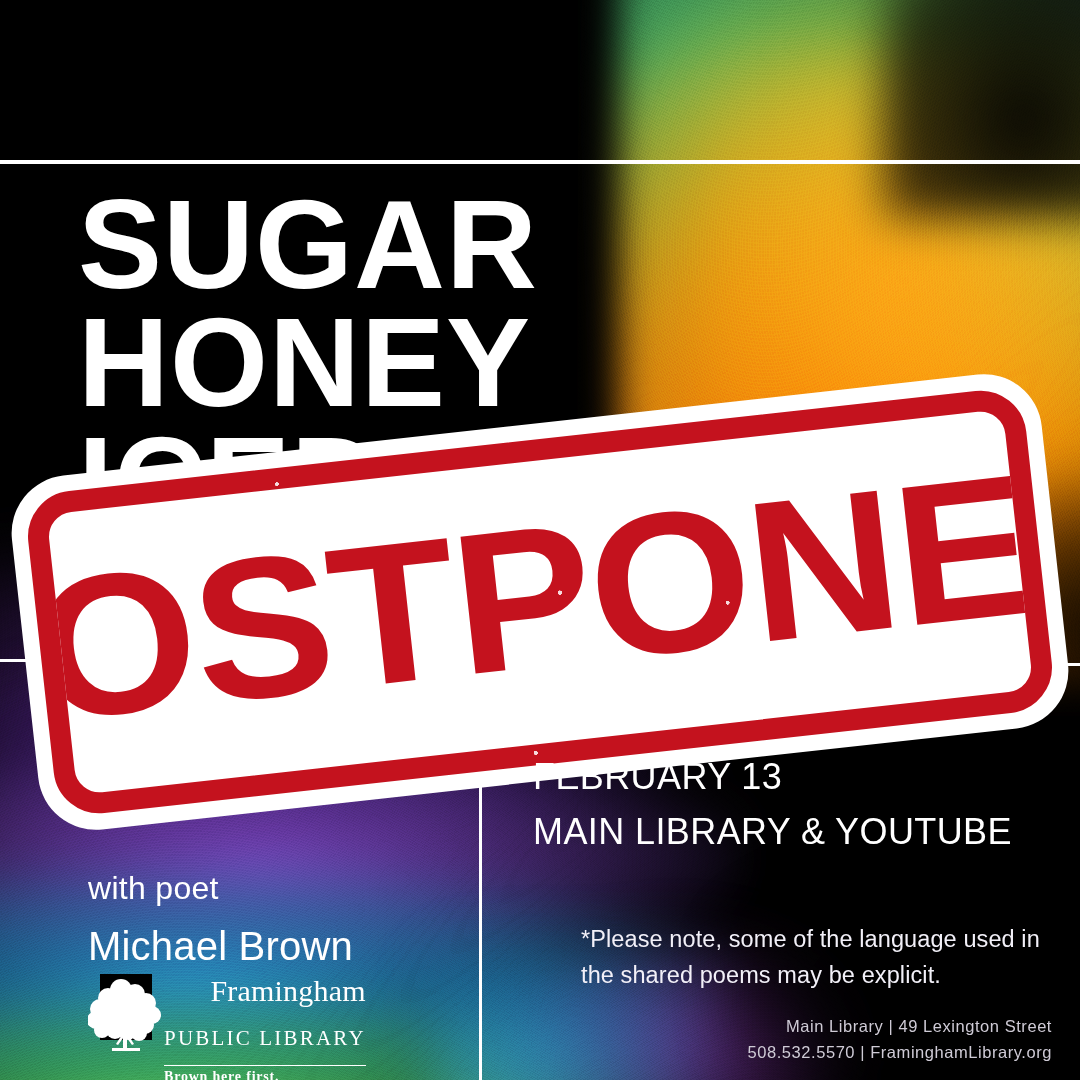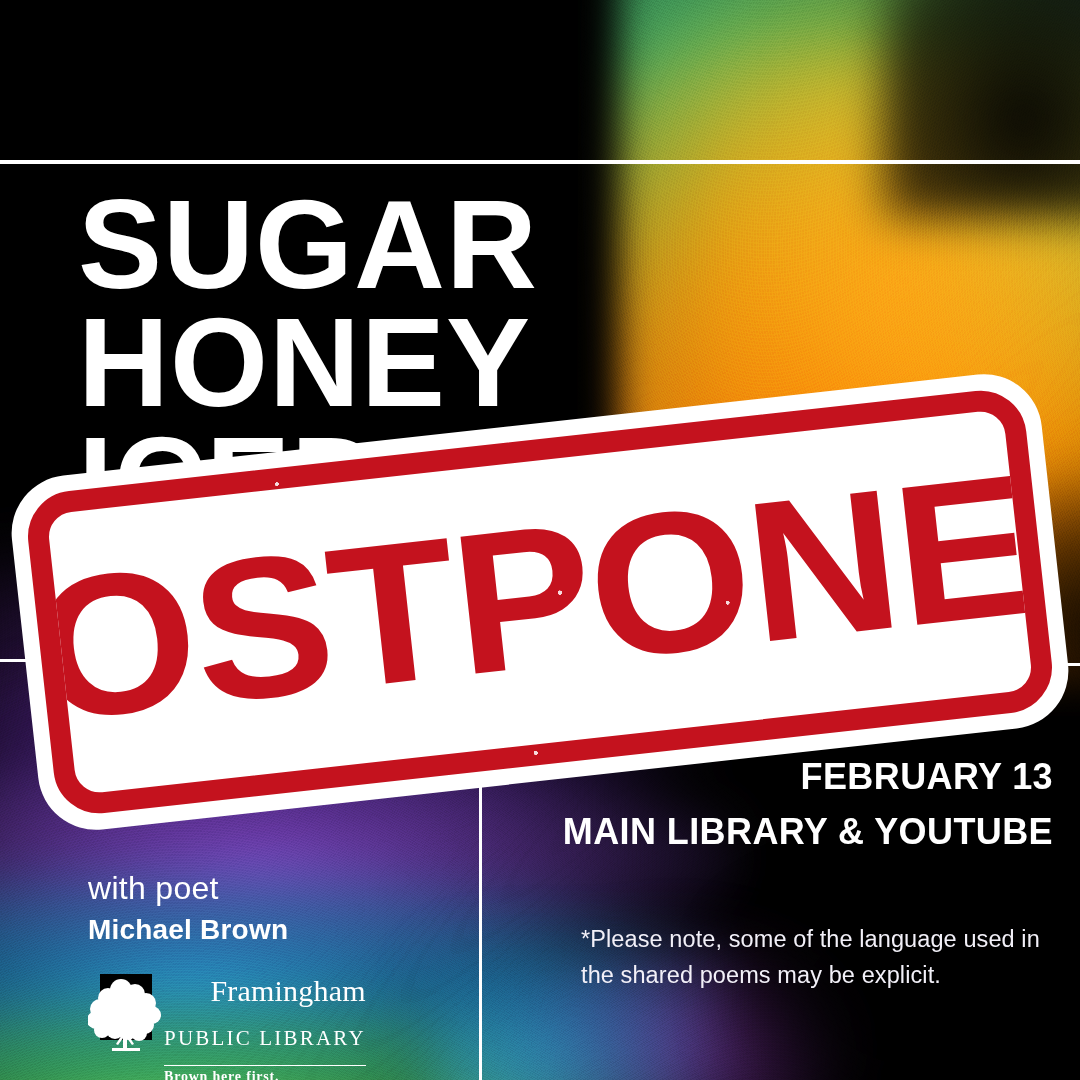--- a/index.html
+++ b/index.html
@@ -204,26 +204,25 @@
 
   
   .details {
     position: absolute;
     left: 533px;
     top: 750px;
     width: 520px;
   }
   .details .line {
     color: #ffffff;
-    font-weight: bold;
+    font-weight: normal;
     font-size: 36px;
     line-height: 1.52;
     letter-spacing: 0.4px;
     text-transform: uppercase;
-    text-align: right;
   }
   .note {
     position: absolute;
     left: 533px;
     top: 922px;
     width: 470px;
     color: #f2f0f8;
     font-size: 23.5px;
     line-height: 1.52;
     font-weight: 400;
@@ -241,25 +240,25 @@
   }
   .presenter .with {
     color: #ffffff;
     font-size: 32px;
     font-weight: 400;
     letter-spacing: 0.3px;
     line-height: 1.3;
   }
   .presenter .name {
     color: #ffffff;
-    font-size: 28px;
-    font-weight: bold;
+    font-size: 40px;
+    font-weight: normal;
     letter-spacing: 0.2px;
     line-height: 1.3;
-    margin-top: 2px;
+    margin-top: 10px;
   }
 
   
   .logo {
     position: absolute;
     left: 100px;
     top: 974px;
     display: flex;
     align-items: flex-start;
   }
@@ -388,14 +387,16 @@
         </g>
       </svg>
     </div>
     <div class="logo-type">
       <div class="logo-name">Framingham</div>
       <div class="logo-sub">PUBLIC LIBRARY</div>
       <div class="logo-tag">Brown here first.</div>
     </div>
   </div>
 
+  <div class="footer">Main Library  |  49 Lexington Street
+508.532.5570  |  FraminghamLibrary.org</div>
 
 </div>
 
 </body></html>

